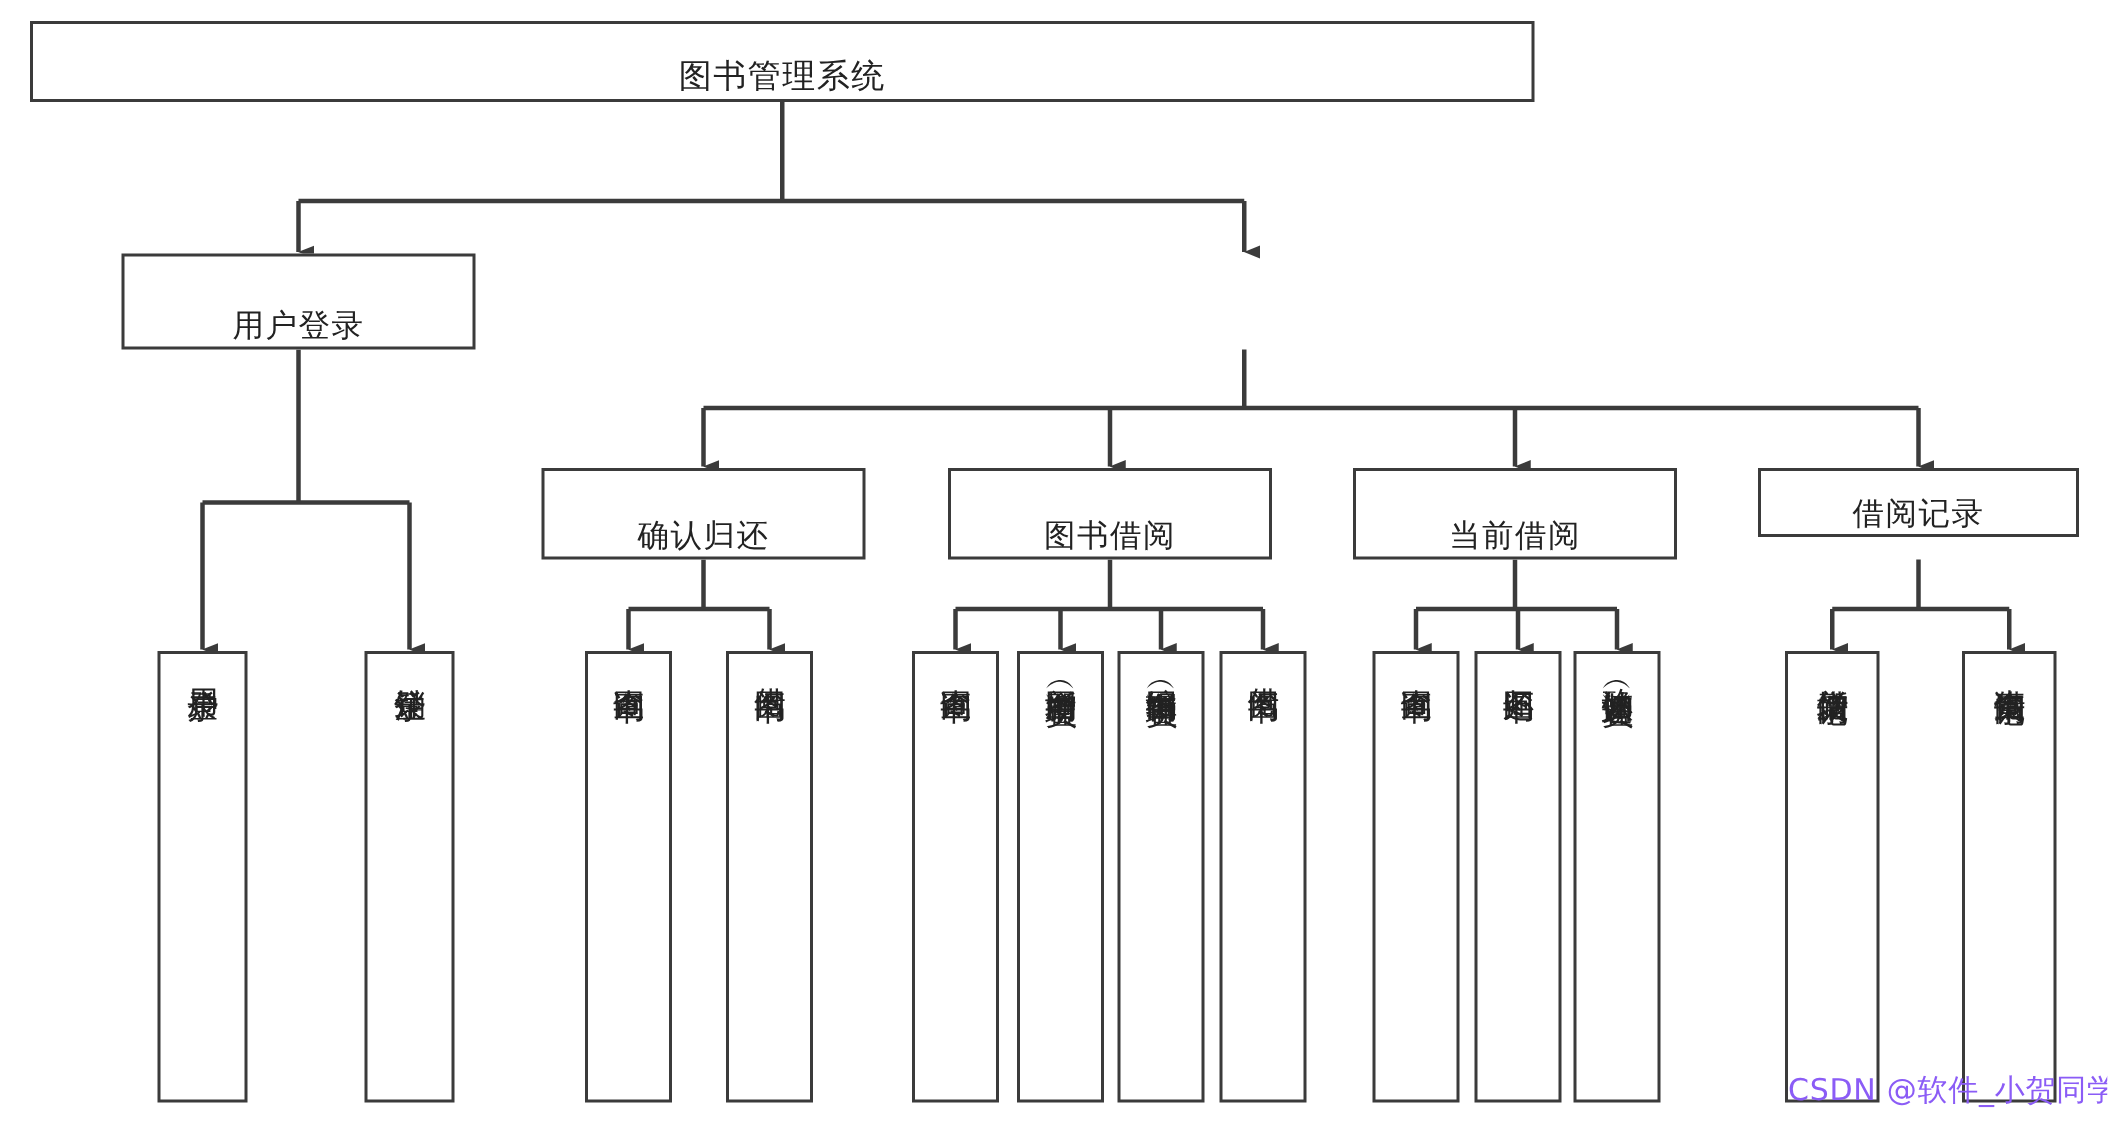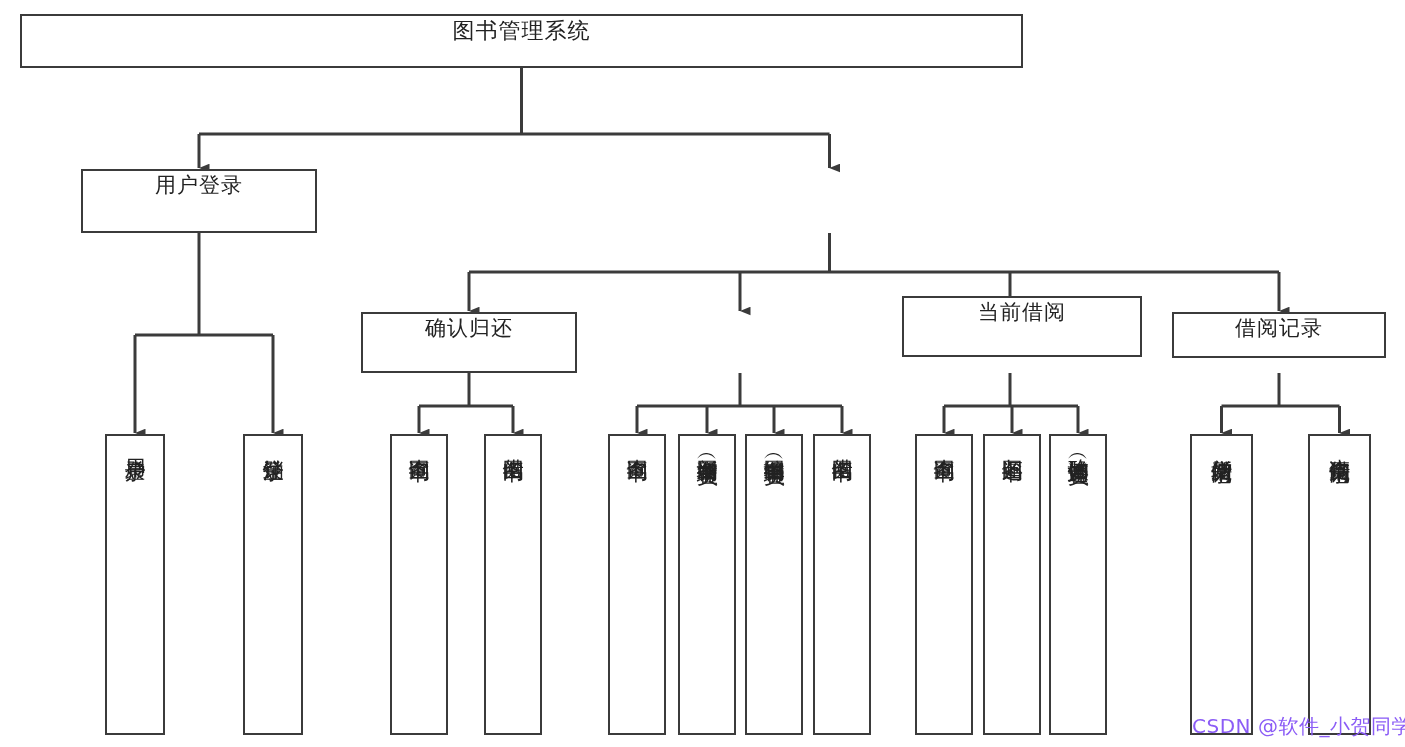--- a/index.html
+++ b/index.html
@@ -23,21 +23,21 @@
     top: 0;
     width: 1405px;
     height: 747px;
   }
   .node {
     position: absolute;
     box-sizing: border-box;
     background: #ffffff;
     border: 2px solid #3b3b3b;
     display: flex;
-    align-items: flex-start;
+    align-items: flex-end;
     justify-content: center;
     color: #222222;
     z-index: 2;
   }
   .node.horiz {
     font-size: 21px;
     letter-spacing: 1px;
   }
   .node.vert {
     font-size: 21px;
@@ -117,21 +117,24 @@
     <span class="label">图书管理系统</span>
   </div>
 
   <div class="node horiz" id="node-user-login" style="left: 81px; top: 169px; width: 236px; height: 64px;">
     <span class="label">用户登录</span>
   </div>
 
   <div class="node horiz" id="node-new-book-rec" style="left: 361px; top: 312px; width: 216px; height: 61px;">
     <span class="label">确认归还</span>
   </div>
-  <div class="node horiz" id="node-current-borrow" style="left: 902px; top: 296px; width: 240px; height: 61px;">
+  <div class="node horiz" id="node-book-borrow" style="left: 632px; top: 312px; width: 216px; height: 61px;">
+    <span class="label">图书借阅</span>
+  </div>
+  <div class="node horiz" id="node-current-borrow" style="left: 902px; top: 312px; width: 216px; height: 61px;">
     <span class="label">当前借阅</span>
   </div>
   <div class="node horiz" id="node-borrow-record" style="left: 1172px; top: 312px; width: 214px; height: 46px;">
     <span class="label">借阅记录</span>
   </div>
 
   <div class="node vert" id="node-leaf-user-login" style="left: 105px; top: 434px; width: 60px; height: 301px;">
     <span class="label">用户登录</span>
   </div>
   <div class="node vert" id="node-leaf-user-logout" style="left: 243px; top: 434px; width: 60px; height: 301px;">

